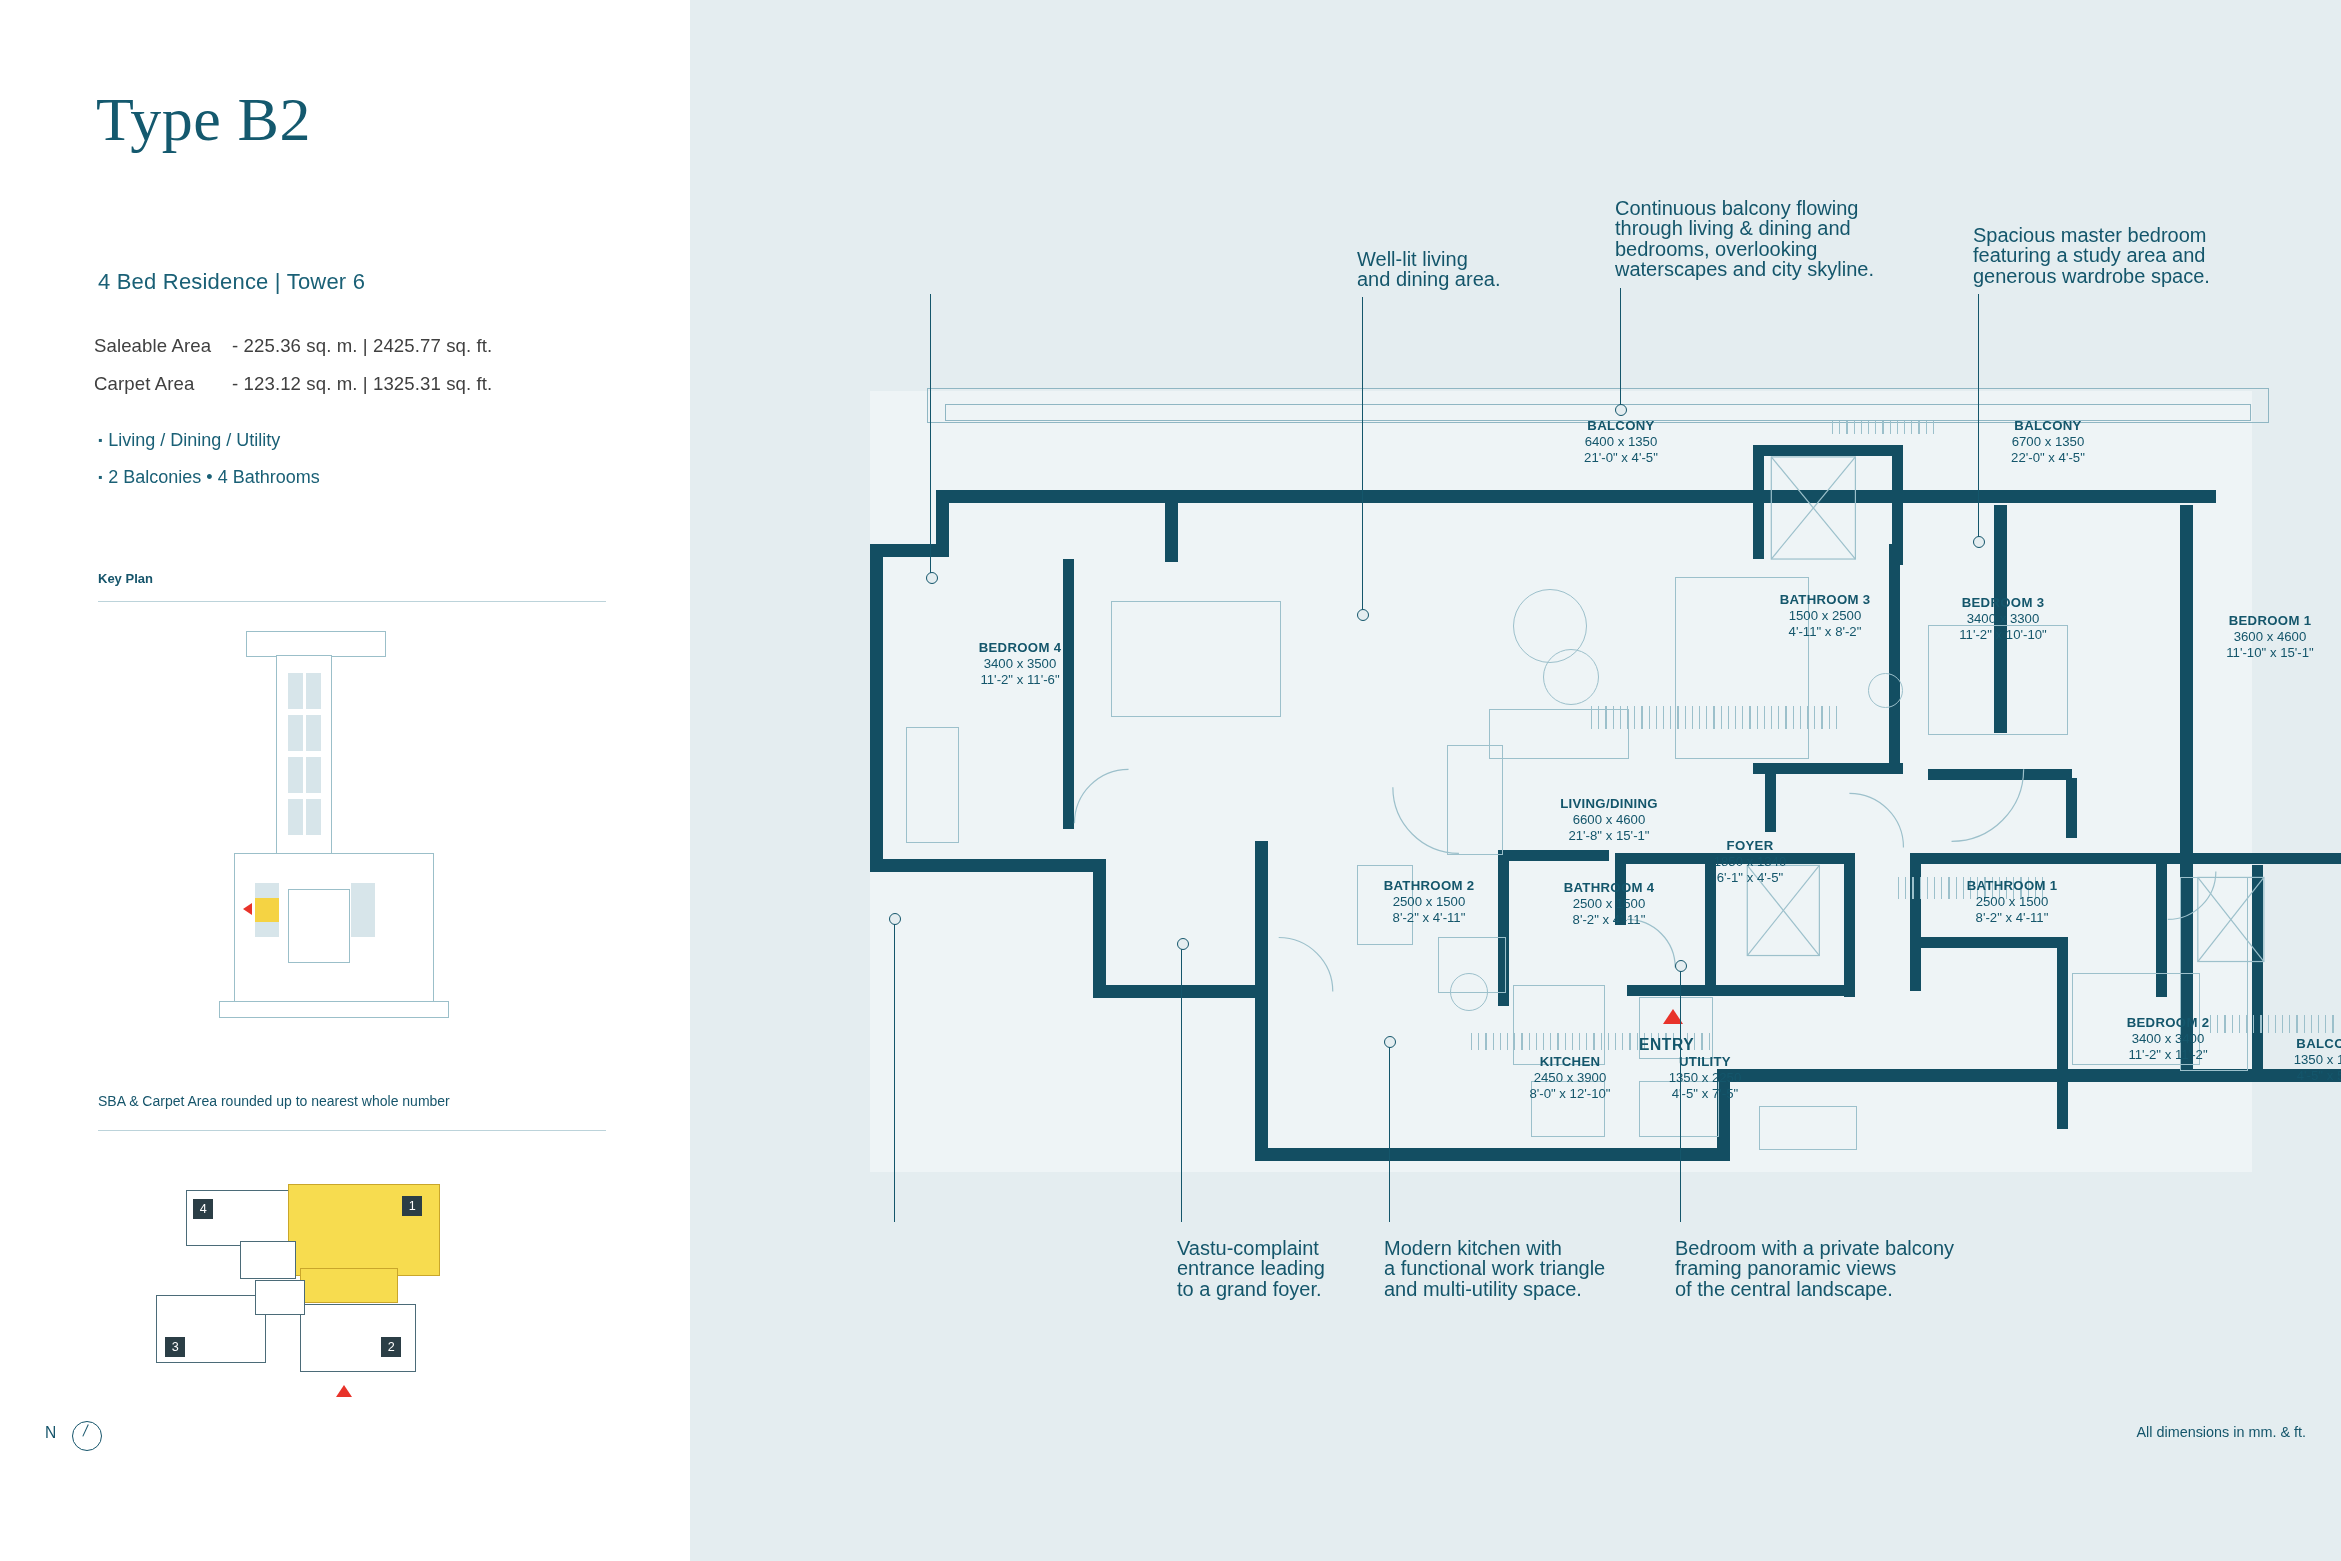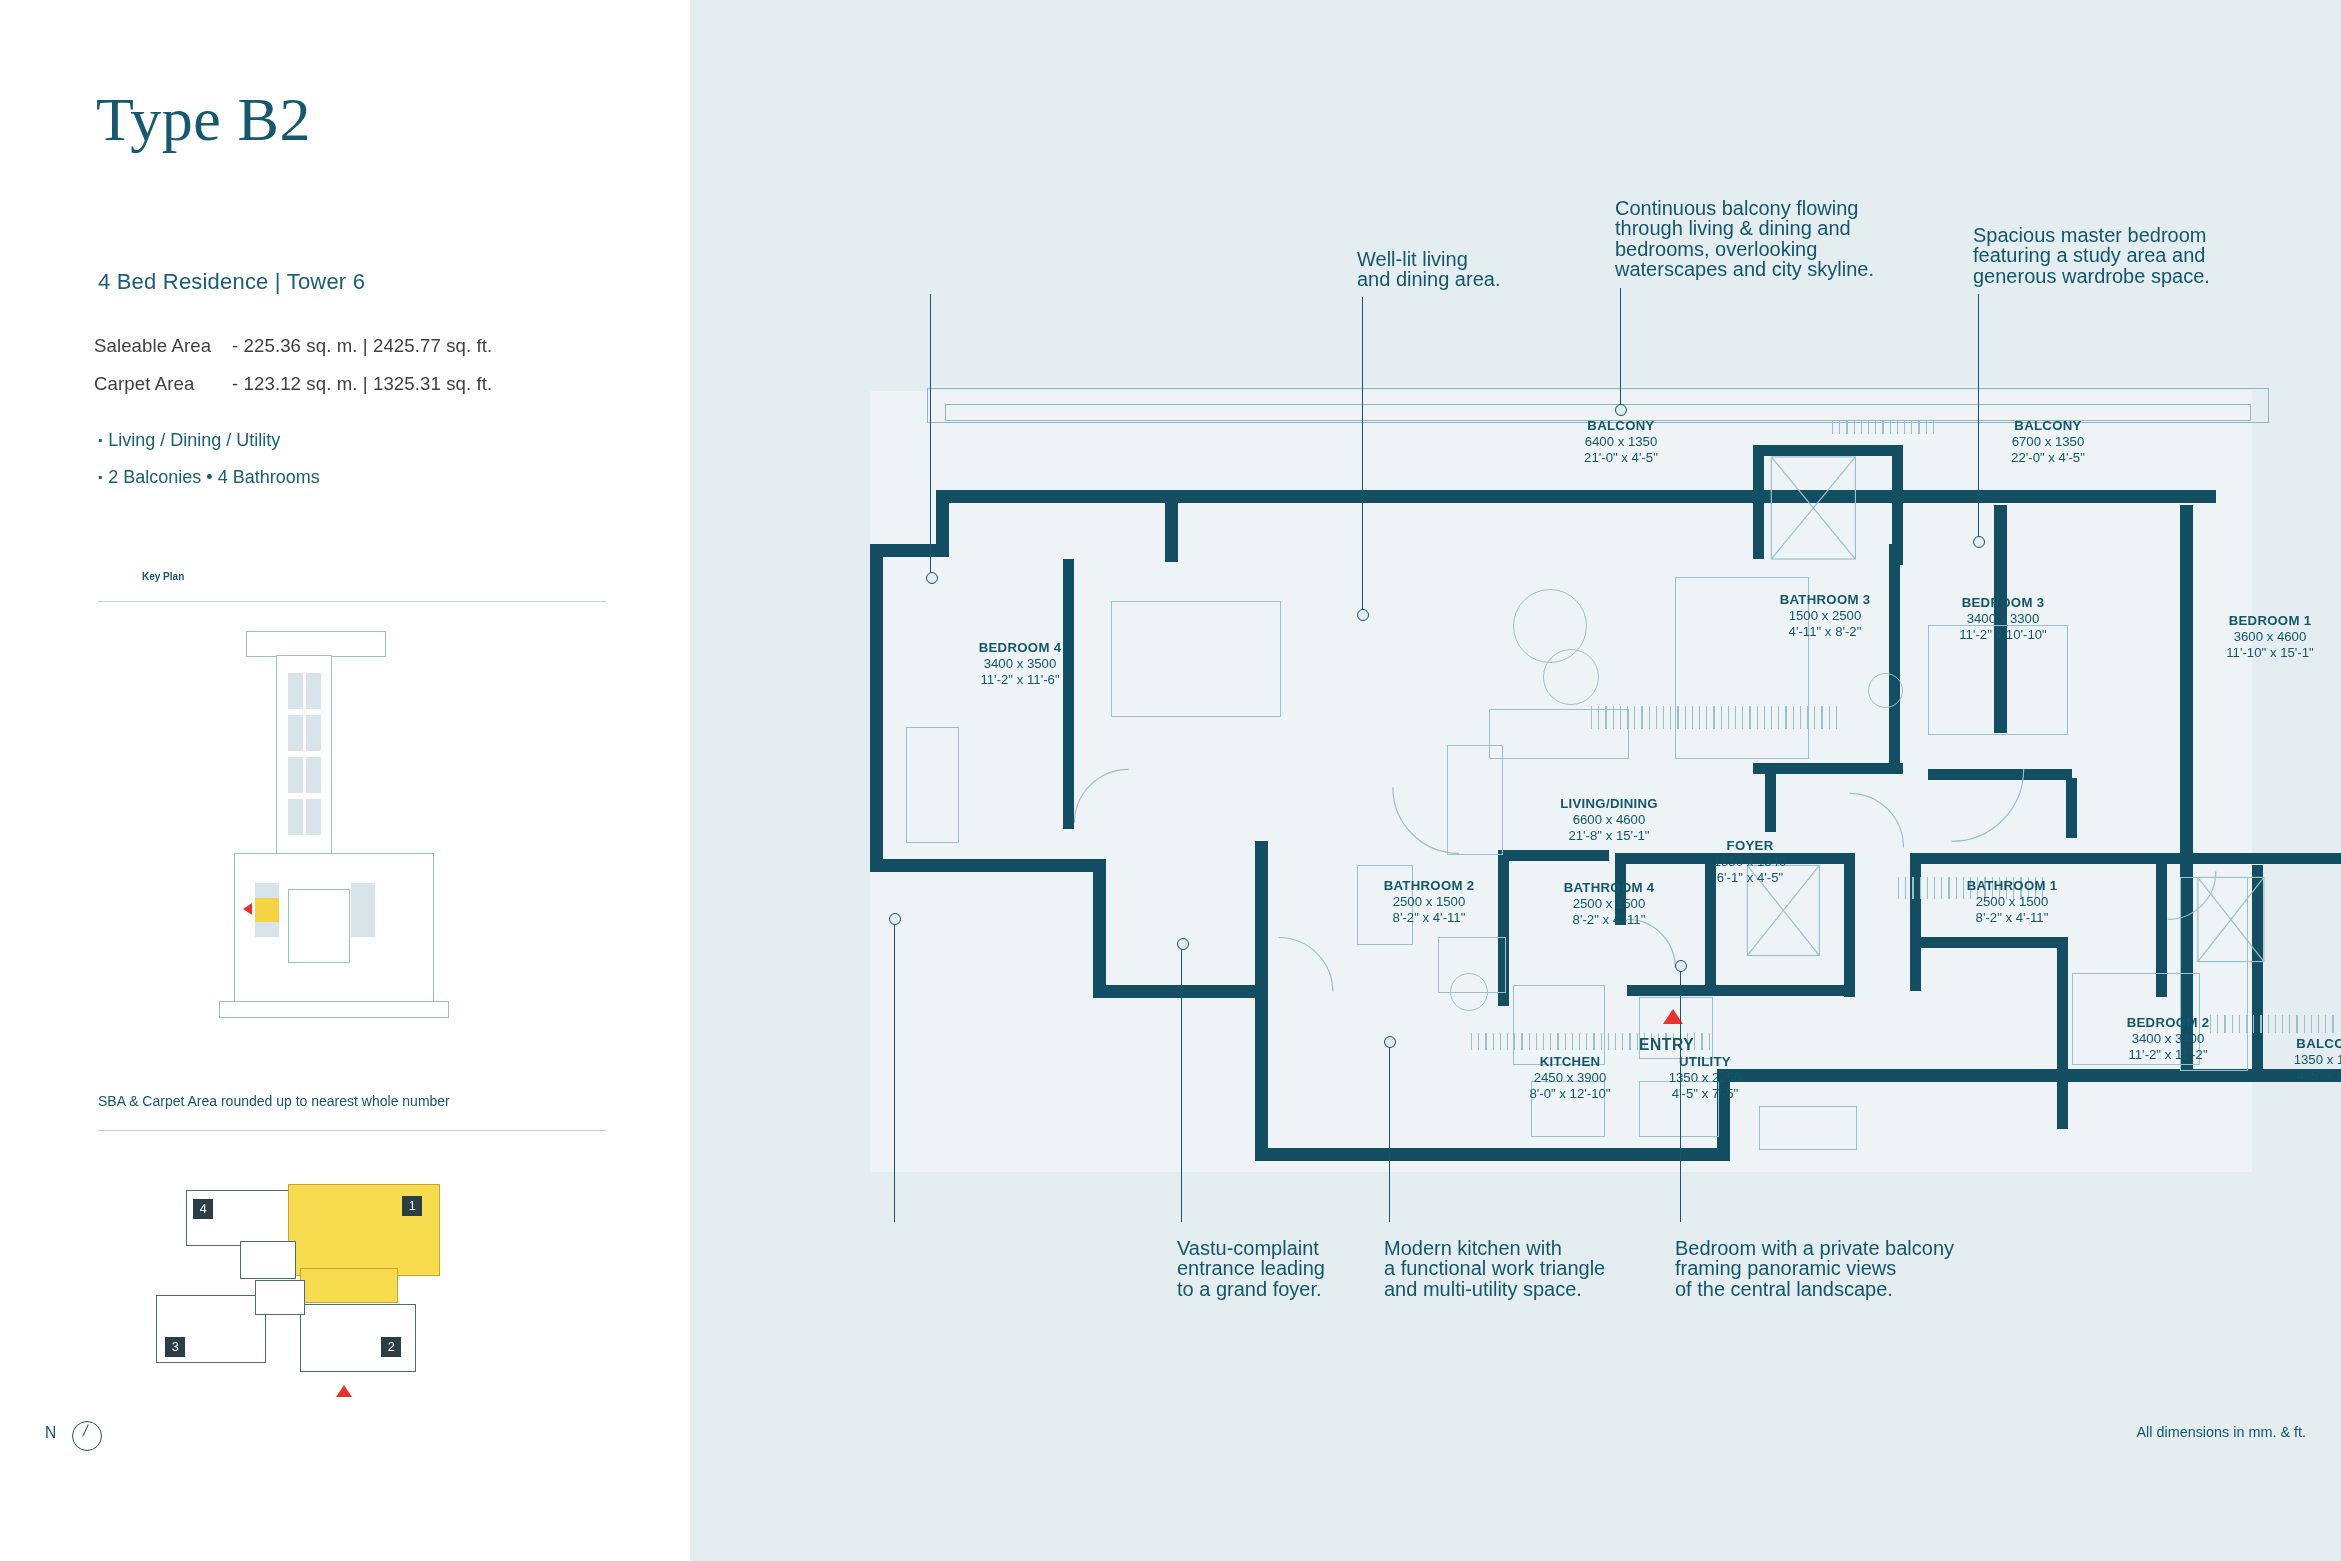--- a/index.html
+++ b/index.html
@@ -30,21 +30,21 @@
   .area-line{
     position:absolute;left:94px;font-size:18.6px;color:#404040;letter-spacing:0.1px;
   }
   .area-line.l1{top:335px;}
   .area-line.l2{top:373px;}
   .area-line .lbl{display:inline-block;width:138px;}
   .bullets{position:absolute;left:98px;top:430px;font-size:18px;color:#1a6076;}
   .bullets div{margin-bottom:15.6px;}
   .bullets .dot{color:#1a6076;font-size:12px;vertical-align:1.8px;margin-right:6px;}
   .keyplan-label{
-    position:absolute;left:98px;top:571px;font-size:10px;font-weight:bold;color:#16556b;margin-left:44px;
+    position:absolute;left:98px;top:571px;font-size:13px;font-weight:bold;color:#16556b;
   }
   .hr{
     position:absolute;left:98px;width:508px;height:1.2px;background:#bcd3da;
   }
   .hr.h1{top:601px;}
   .hr.h2{top:1130px;}
   .note-small{
     position:absolute;left:98px;top:1093px;font-size:14px;color:#16556b;
   }
 

